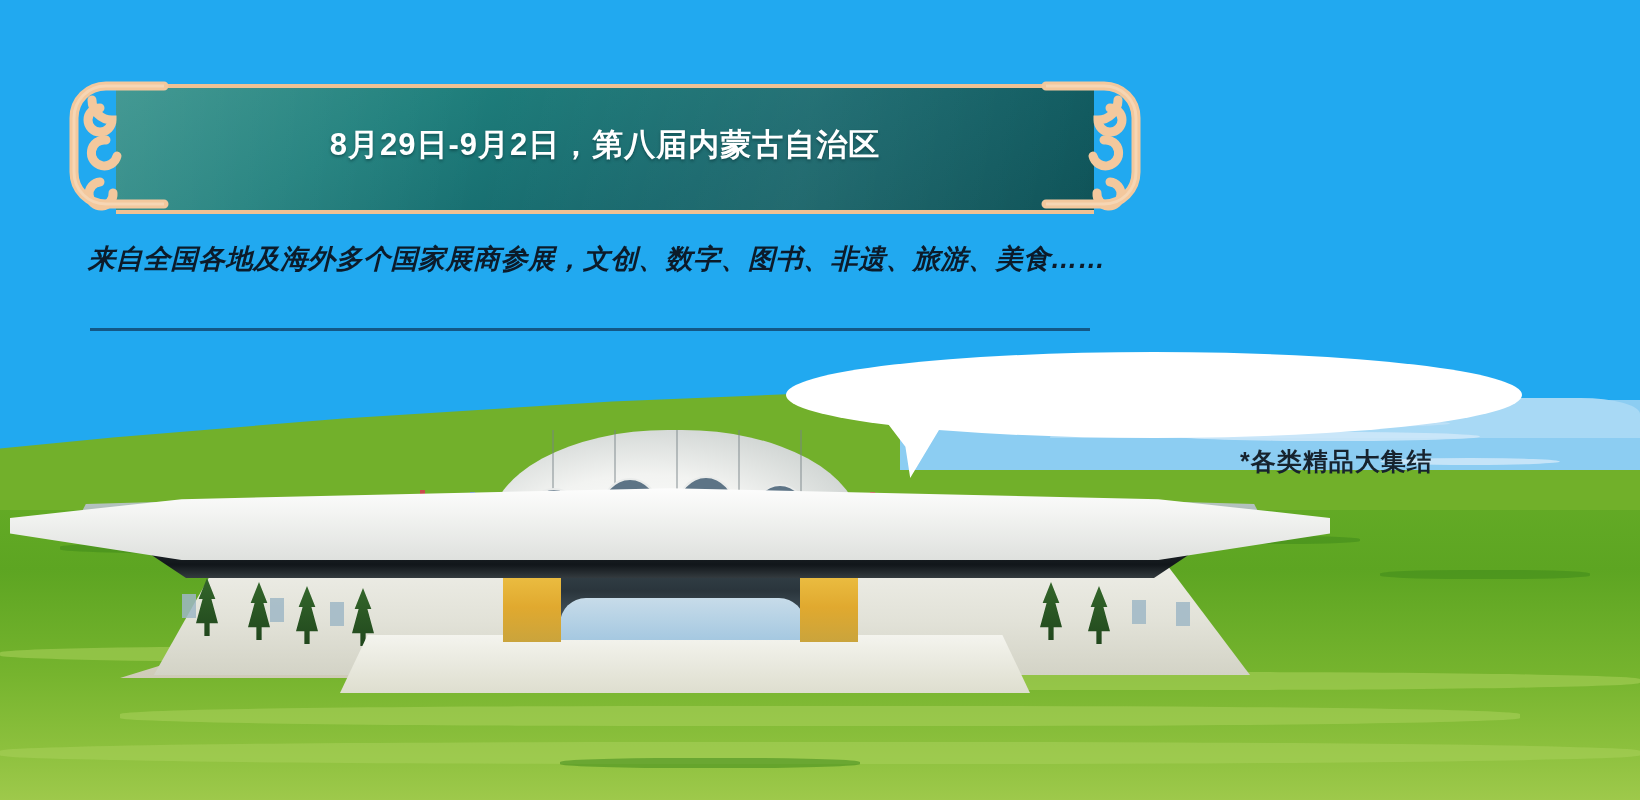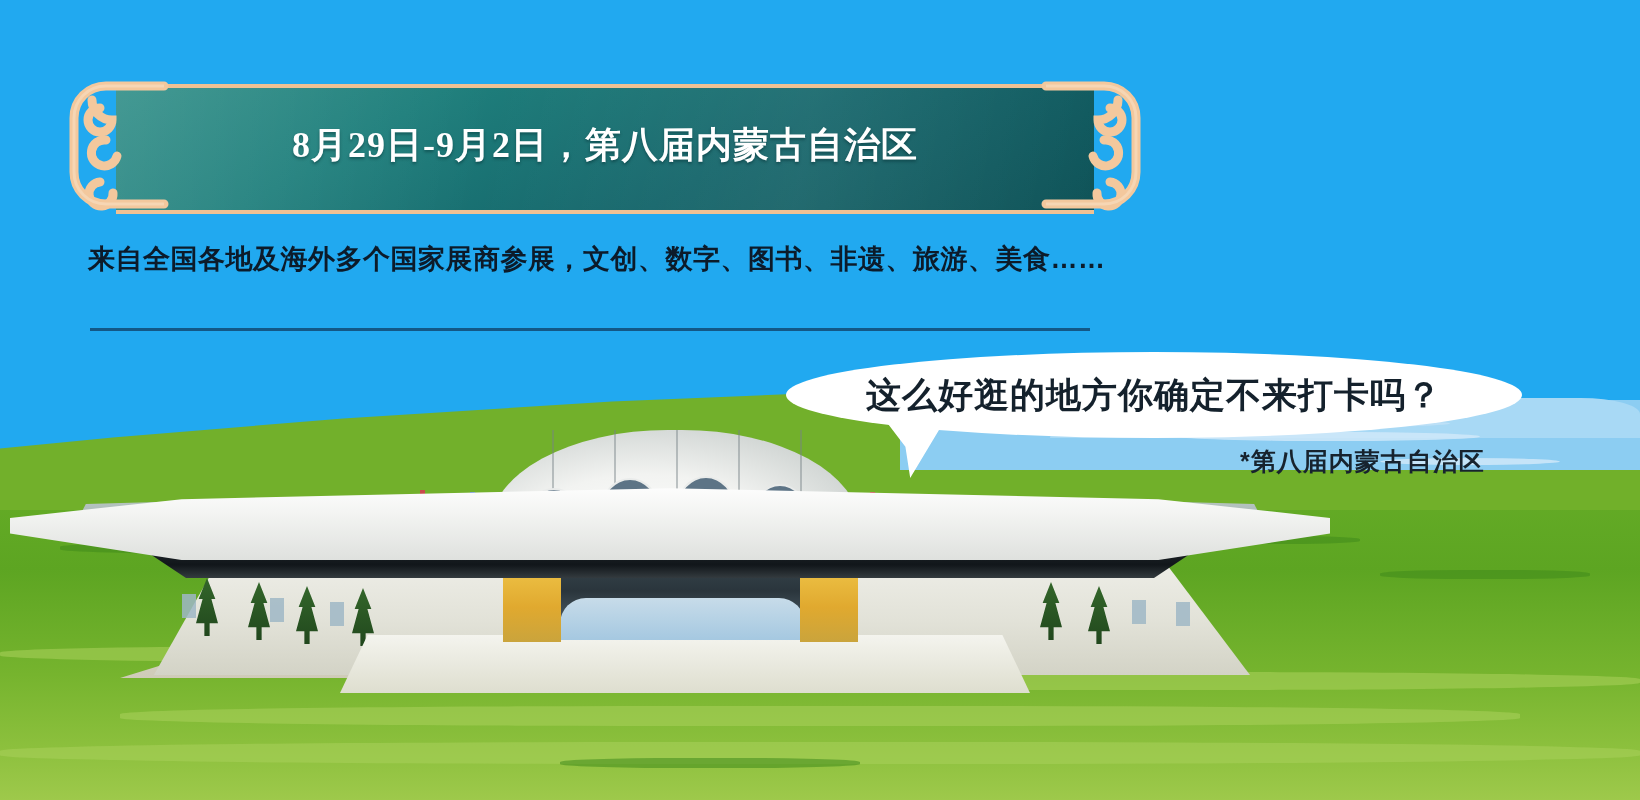--- a/index.html
+++ b/index.html
@@ -85,27 +85,27 @@
      border-top:4px solid #f0c193;border-bottom:4px solid #f0c193;}
   .plaque-sheen{position:absolute;left:0;top:0;width:100%;height:100%;
      background:linear-gradient(100deg,rgba(255,255,255,.10) 0%,rgba(255,255,255,0) 38%,rgba(255,255,255,.07) 70%,rgba(255,255,255,0) 100%);}
   .corner{position:absolute;top:-6px;width:120px;height:134px;}
   .corner.left{left:-16px;}
   .corner.right{right:-16px;transform:scaleX(-1);}
   .plaque-text{position:absolute;left:40px;top:0;width:978px;height:122px;
      display:flex;flex-direction:column;align-items:center;justify-content:center;
      color:#ffffff;font-weight:bold;letter-spacing:1px;
      text-shadow:0 2px 3px rgba(0,40,45,.45);}
-  .pt-line1{font-size:36px;line-height:40px;font-family:Liberation Serif, serif;}
+  .pt-line1{font-size:31px;line-height:40px;}
   .pt-line2{font-size:33px;line-height:42px;}
 
   
   .copy{position:absolute;left:88px;top:236px;width:1010px;color:#0c1b2a;}
   .copy-line{font-size:27px;font-weight:bold;line-height:46px;letter-spacing:.5px;
-     white-space:nowrap;}
+     white-space:nowrap;font-style:italic;}
   .divider{position:absolute;left:90px;top:328px;width:1000px;height:3px;
      background:#0f3d63;opacity:.75;}
 
   
   .bubble{position:absolute;left:786px;top:352px;width:736px;height:86px;
      background:#ffffff;border-radius:50%/50%;}
   .bubble-text{position:absolute;left:786px;top:352px;width:736px;height:86px;
      display:flex;align-items:center;justify-content:center;
      font-size:35px;font-weight:bold;color:#14212c;letter-spacing:1px;}
   .bubble-tail{position:absolute;left:885px;top:420px;width:60px;height:58px;
@@ -236,17 +236,16 @@
     </div>
   </div>
 
   <div class="copy">
     <div class="copy-line">来自全国各地及海外多个国家展商参展，文创、数字、图书、非遗、旅游、美食……</div>
   </div>
   <div class="divider"></div>
 
   <div class="bubble-tail"></div>
   <div class="bubble"></div>
-  <div class="bubble-text">这么好逛的地方你确定不来打卡吗？</div>
-
-  <div class="footnote">*第八届内蒙古自治区</div>
+
+  <div class="footnote">*各类精品大集结</div>
 
 </div>
 
 </body></html>

